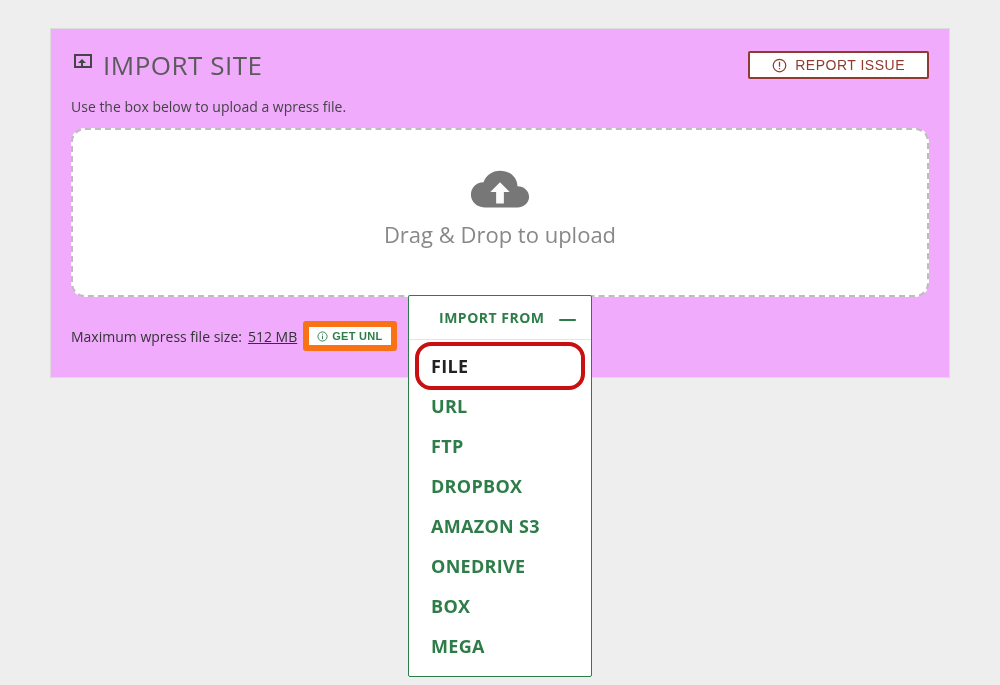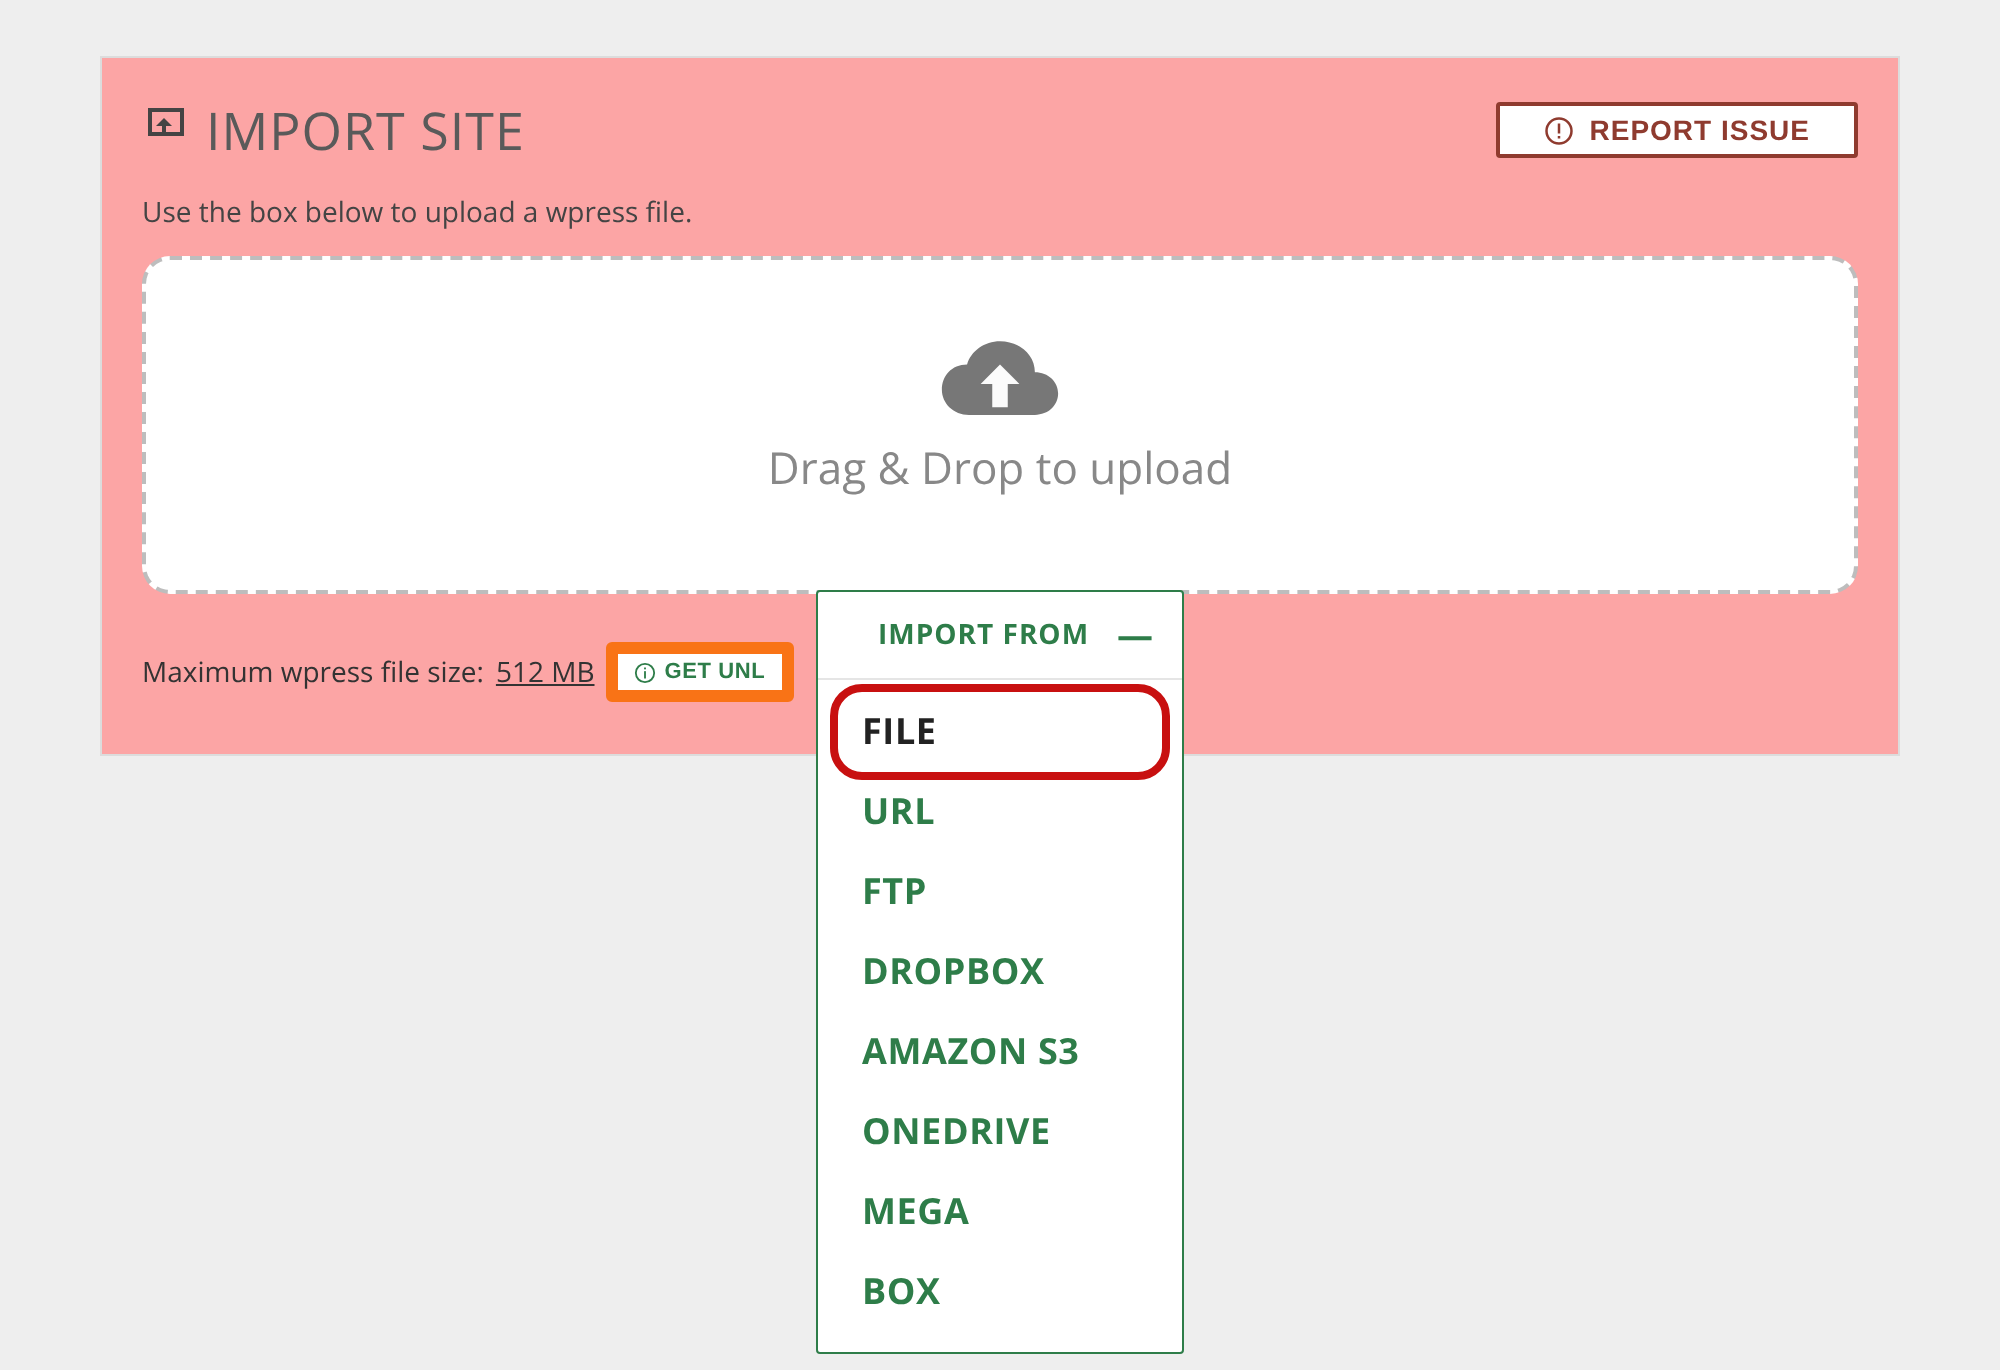--- a/index.html
+++ b/index.html
@@ -5,21 +5,21 @@
   * { box-sizing: border-box; margin: 0; padding: 0; }
   body {
     font-family: "Open Sans", Arial, sans-serif;
     background: #eeeeee;
     width: 1000px;
     height: 685px;
     padding: 28px 50px;
     color: #333;
   }
   .panel {
-    background: #fca5a5;
+    background: #f0abfc;
     border: 1px solid #dcdcdc;
     padding: 18px 20px 26px 20px;
     position: relative;
   }
   .panel-header {
     display: flex;
     justify-content: space-between;
     align-items: center;
     margin-bottom: 14px;
   }
@@ -32,21 +32,21 @@
     color: #5a5a5a;
     letter-spacing: 0.5px;
   }
   .import-icon svg { width: 24px; height: 24px; fill: #444; }
   .report-btn {
     border: 2px solid #8f3b2f;
     color: #8f3b2f;
     background: #fff;
     padding: 4px 22px;
     font-size: 14px;
-    font-weight: 700;
+    font-weight: 400;
     letter-spacing: 0.5px;
     display: inline-flex;
     align-items: center;
     gap: 8px;
     cursor: pointer;
     border-radius: 2px;
   }
   .report-btn svg { width: 15px; height: 15px; }
   .subtext {
     font-size: 14px;
@@ -194,16 +194,16 @@
     <span>IMPORT FROM</span>
     <span class="collapse">—</span>
   </div>
   <ul class="import-menu" id="import-menu">
       <li class="highlighted">FILE<span class="highlight-ring"></span></li>
       <li>URL</li>
       <li>FTP</li>
       <li>DROPBOX</li>
       <li>AMAZON S3</li>
       <li>ONEDRIVE</li>
+      <li>BOX</li>
       <li>MEGA</li>
-      <li>BOX</li>
     </ul>
 </div>
 
 </body></html>

